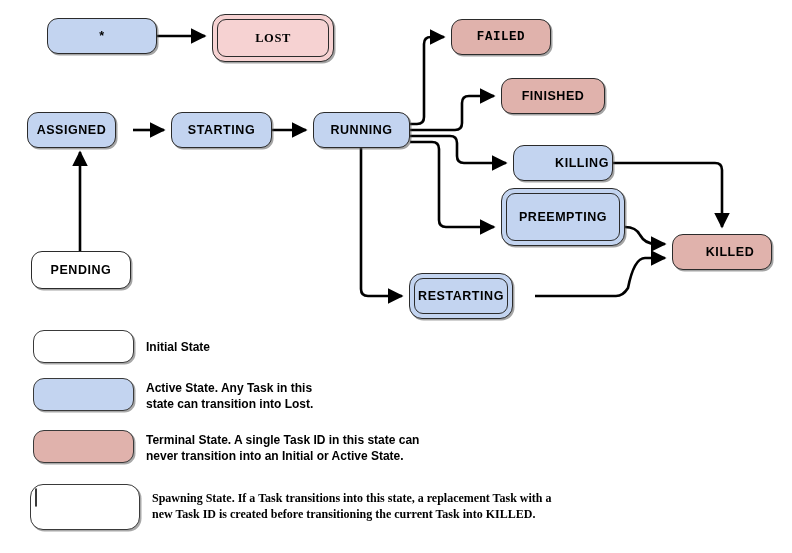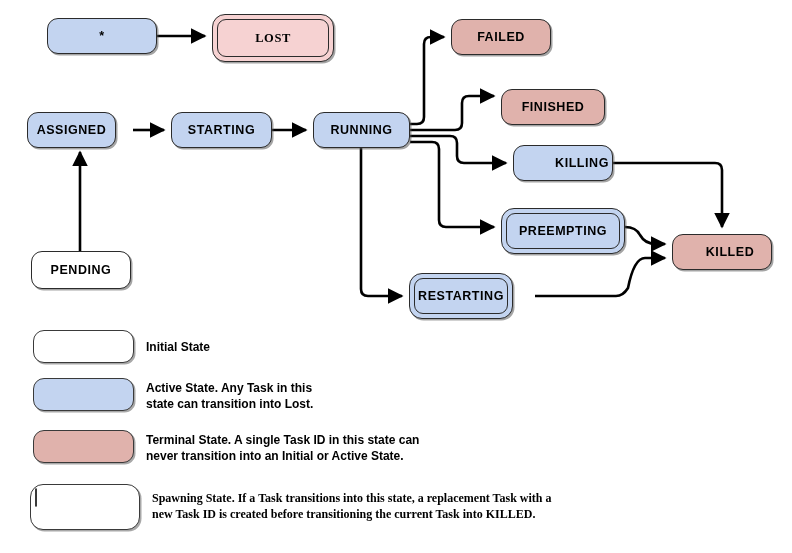--- a/index.html
+++ b/index.html
@@ -98,33 +98,33 @@
     </div>
 
   <div class="node active" style="left:313px;top:112px;width:97px;height:36px;">
       <span>RUNNING</span>
     </div>
 
   <div class="node initial" style="left:31px;top:251px;width:100px;height:38px;">
       <span>PENDING</span>
     </div>
 
-  <div class="node terminal" style="left:451px;top:19px;width:100px;height:36px;">
+  <div class="node terminal" style="left:451px;top:19px;width:100px;height:36px;font-family:Liberation Mono, monospace;">
       <span>FAILED</span>
     </div>
 
-  <div class="node terminal" style="left:501px;top:78px;width:104px;height:36px;margin-top:11px;">
+  <div class="node terminal" style="left:501px;top:78px;width:104px;height:36px;">
       <span>FINISHED</span>
     </div>
 
   <div class="node active" style="left:513px;top:145px;width:100px;height:36px;padding-left:38px;">
       <span>KILLING</span>
     </div>
 
-  <div class="node active spawning" style="left:501px;top:208px;width:124px;height:46px;">
+  <div class="node active spawning" style="left:501px;top:188px;width:124px;height:58px;">
       <span class="inner">
         <span>PREEMPTING</span>
       </span>
     </div>
 
   <div class="node active spawning" style="left:409px;top:273px;width:104px;height:46px;">
       <span class="inner">
         <span>RESTARTING</span>
       </span>
     </div>

